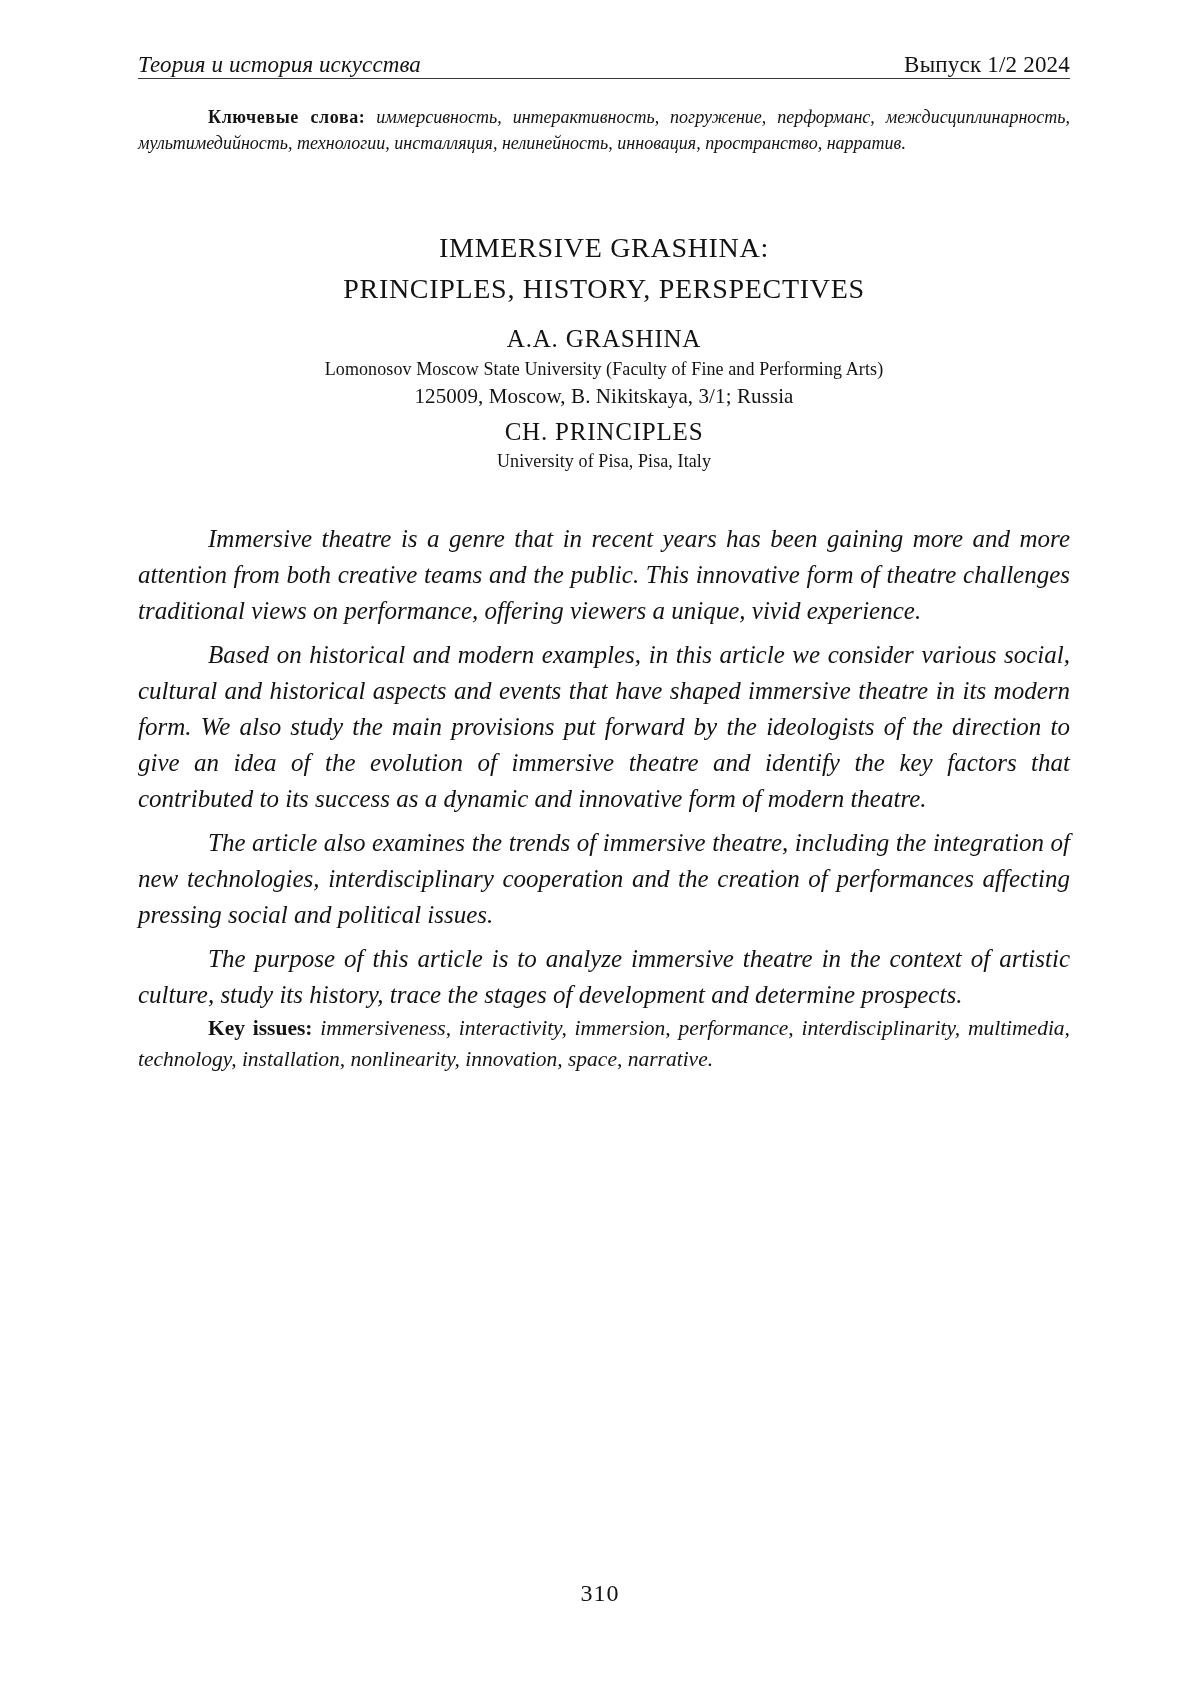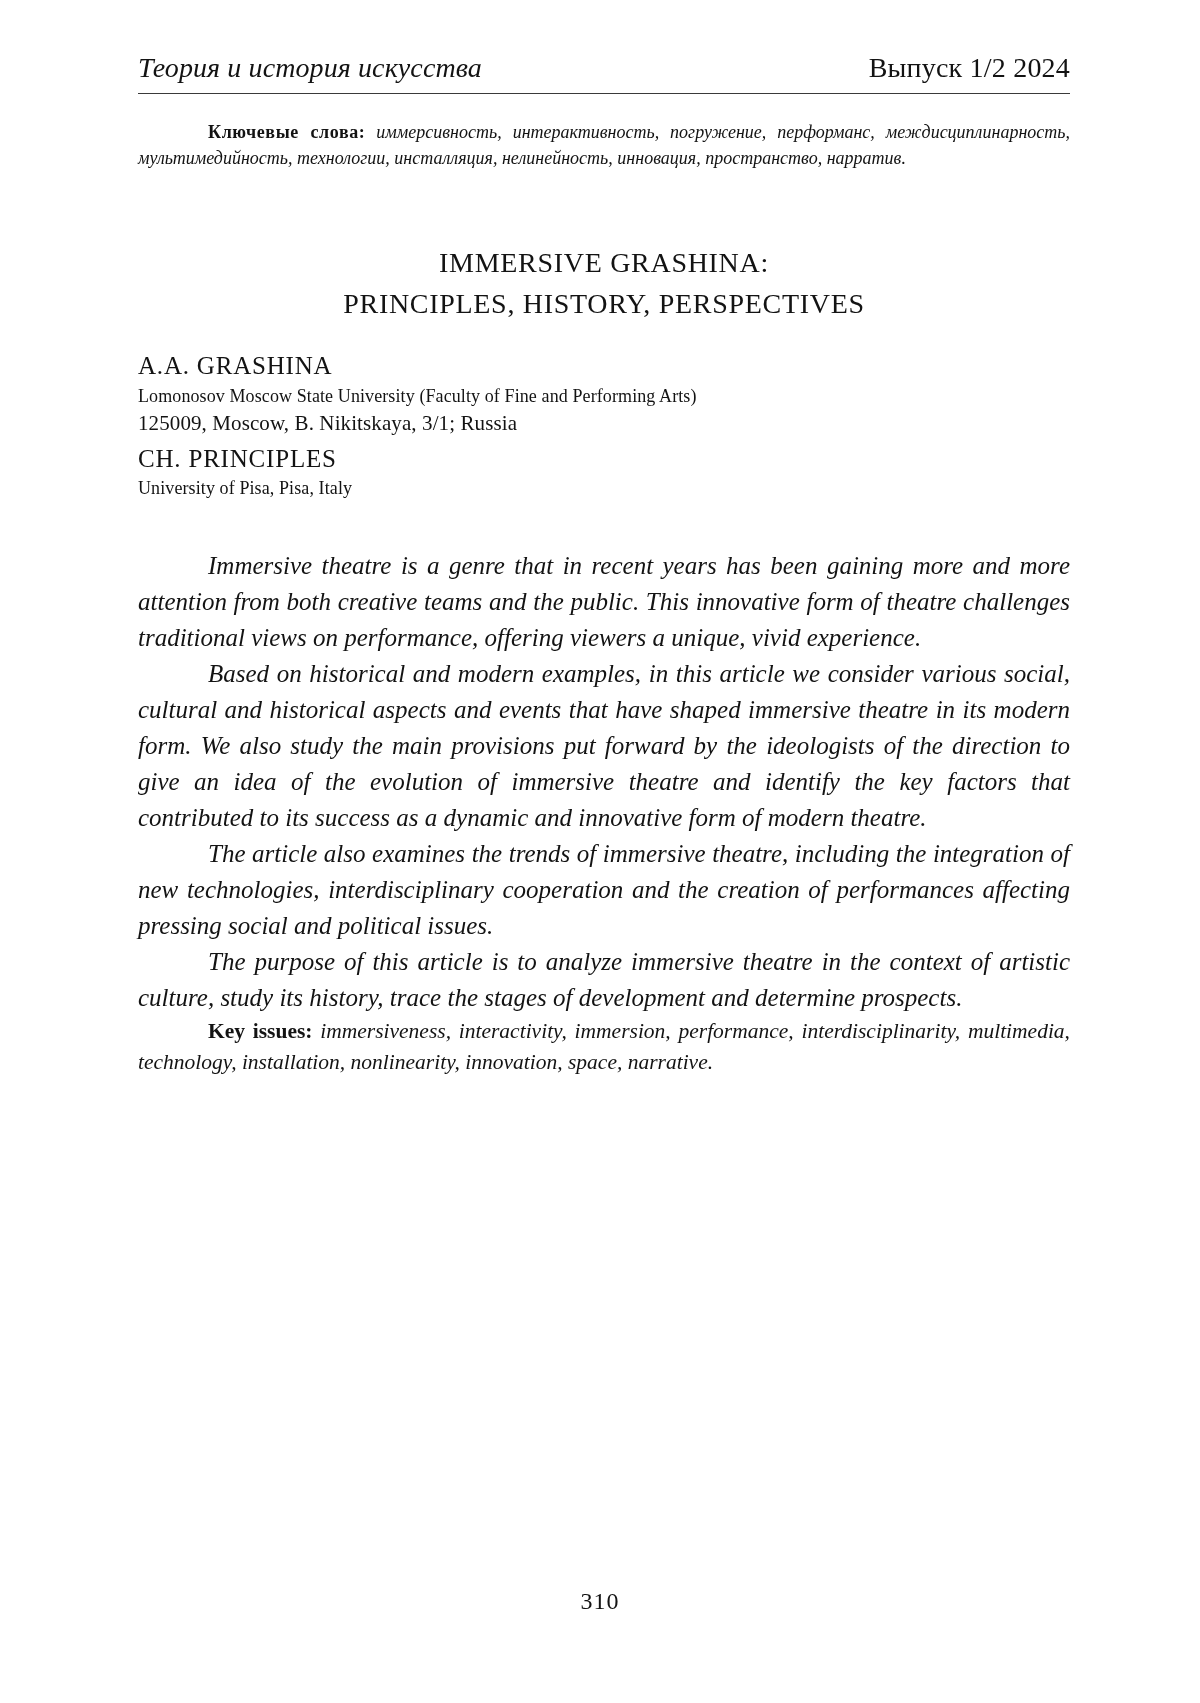--- a/index.html
+++ b/index.html
@@ -24,22 +24,21 @@
     height: 1703px;
     box-sizing: border-box;
     padding: 52px 130px 40px 138px;
   }
 
   
   .running-head {
     display: flex;
     justify-content: space-between;
     align-items: baseline;
-    font-size: 28px;
-    padding-bottom: 9px;
+    font-size: 23px;
     border-bottom: 1.6px solid #3a3a3a;
   }
   .running-head .rh-left {
     font-style: italic;
     letter-spacing: 0.1px;
   }
   .running-head .rh-right {
     font-style: normal;
     letter-spacing: 0.2px;
   }
@@ -64,21 +63,22 @@
   .title {
     margin-top: 72px;
     text-align: center;
     font-size: 28px;
     line-height: 1.44;
     letter-spacing: 0.7px;
   }
   .title .line { display: block; }
 
   .authors {
-    margin-top: 24px;
+    margin-top: 12px;
+    text-align: center;
     line-height: 1.42;
   }
   .author-name {
     font-size: 25px;
     letter-spacing: 0.8px;
   }
   .author-affil {
     font-size: 18px;
     letter-spacing: 0.1px;
   }
@@ -93,41 +93,41 @@
     margin-top: 46px;
     font-size: 25px;
     font-style: italic;
     line-height: 1.44;
     text-align: justify;
   }
   .abstract p {
     margin: 0;
     text-indent: 70px;
   }
-  .abstract p + p { margin-top: 0; }
+  .abstract p + p { margin-top: 8px; }
 
   .kw-en {
     margin-top: 0;
     font-size: 21.5px;
     font-style: italic;
     line-height: 1.44;
     text-align: justify;
     text-indent: 70px;
   }
   .kw-en .kw-label {
     font-style: normal;
     font-weight: bold;
   }
 
   
   .page-number {
     position: absolute;
     left: 0;
     right: 0;
-    bottom: 88px;
+    bottom: 96px;
     text-align: center;
     font-size: 24px;
     letter-spacing: 1px;
   }
 </style>
 </head>
 <body>
 
 <div class="page">
 

